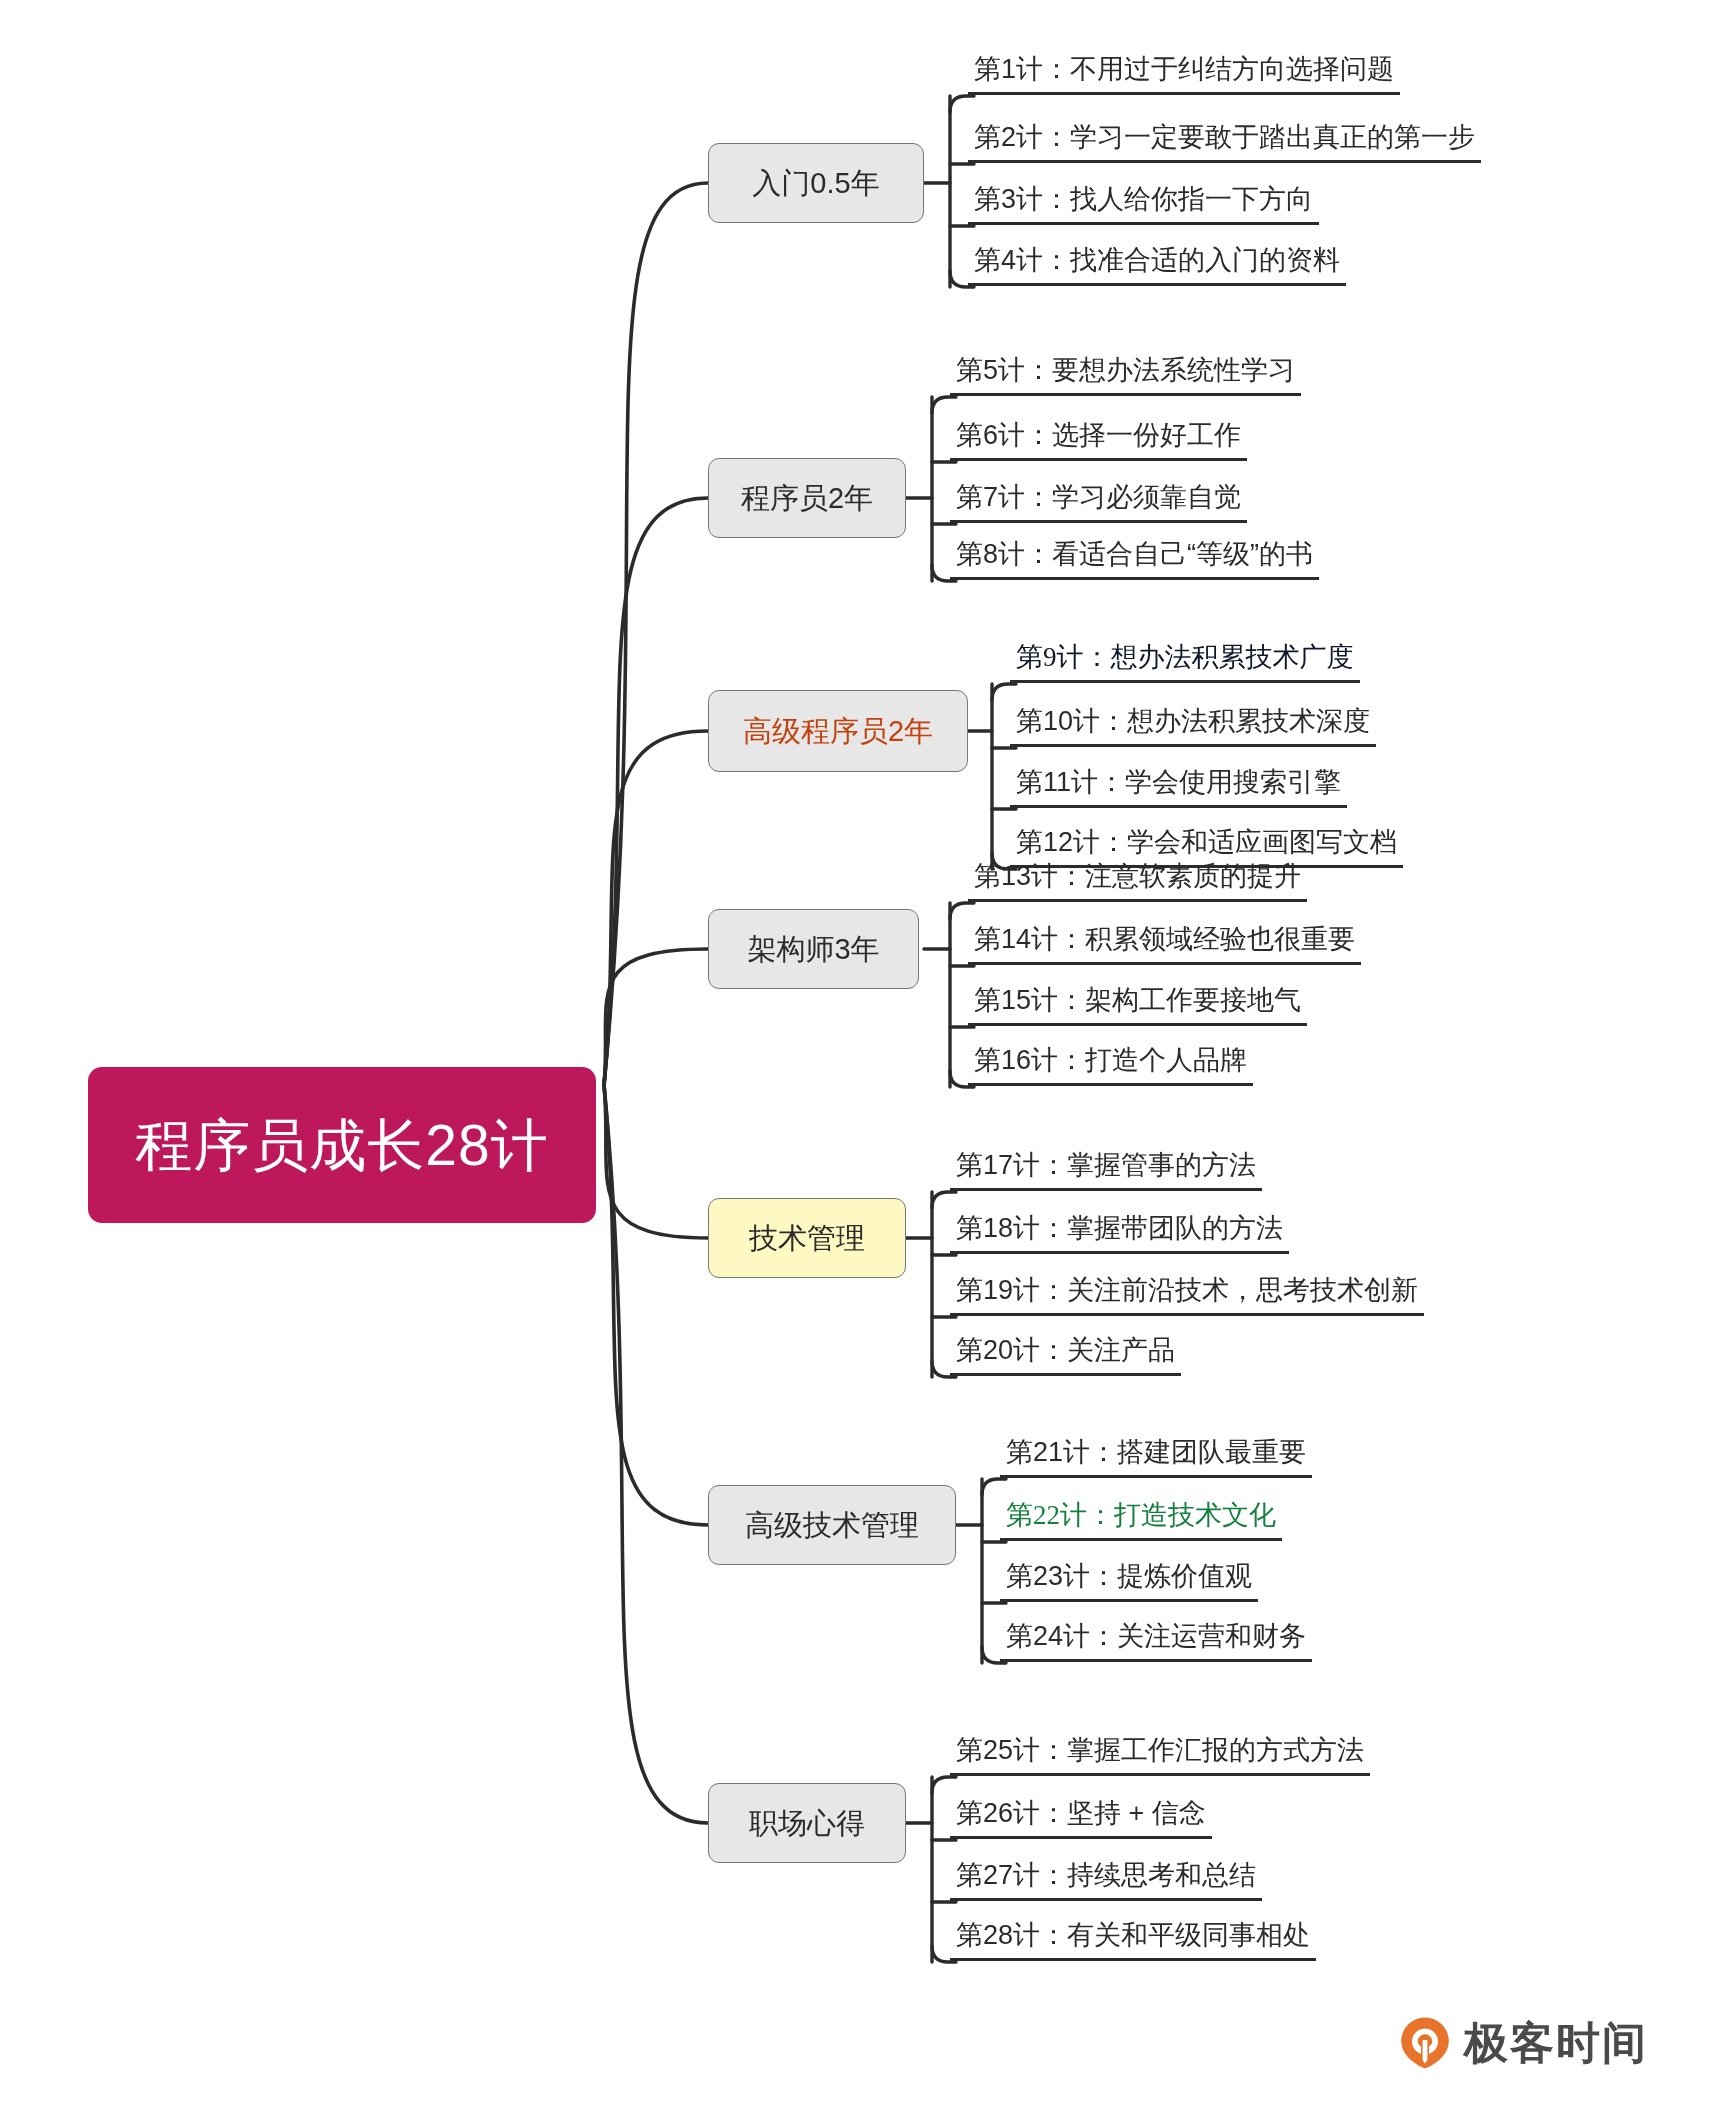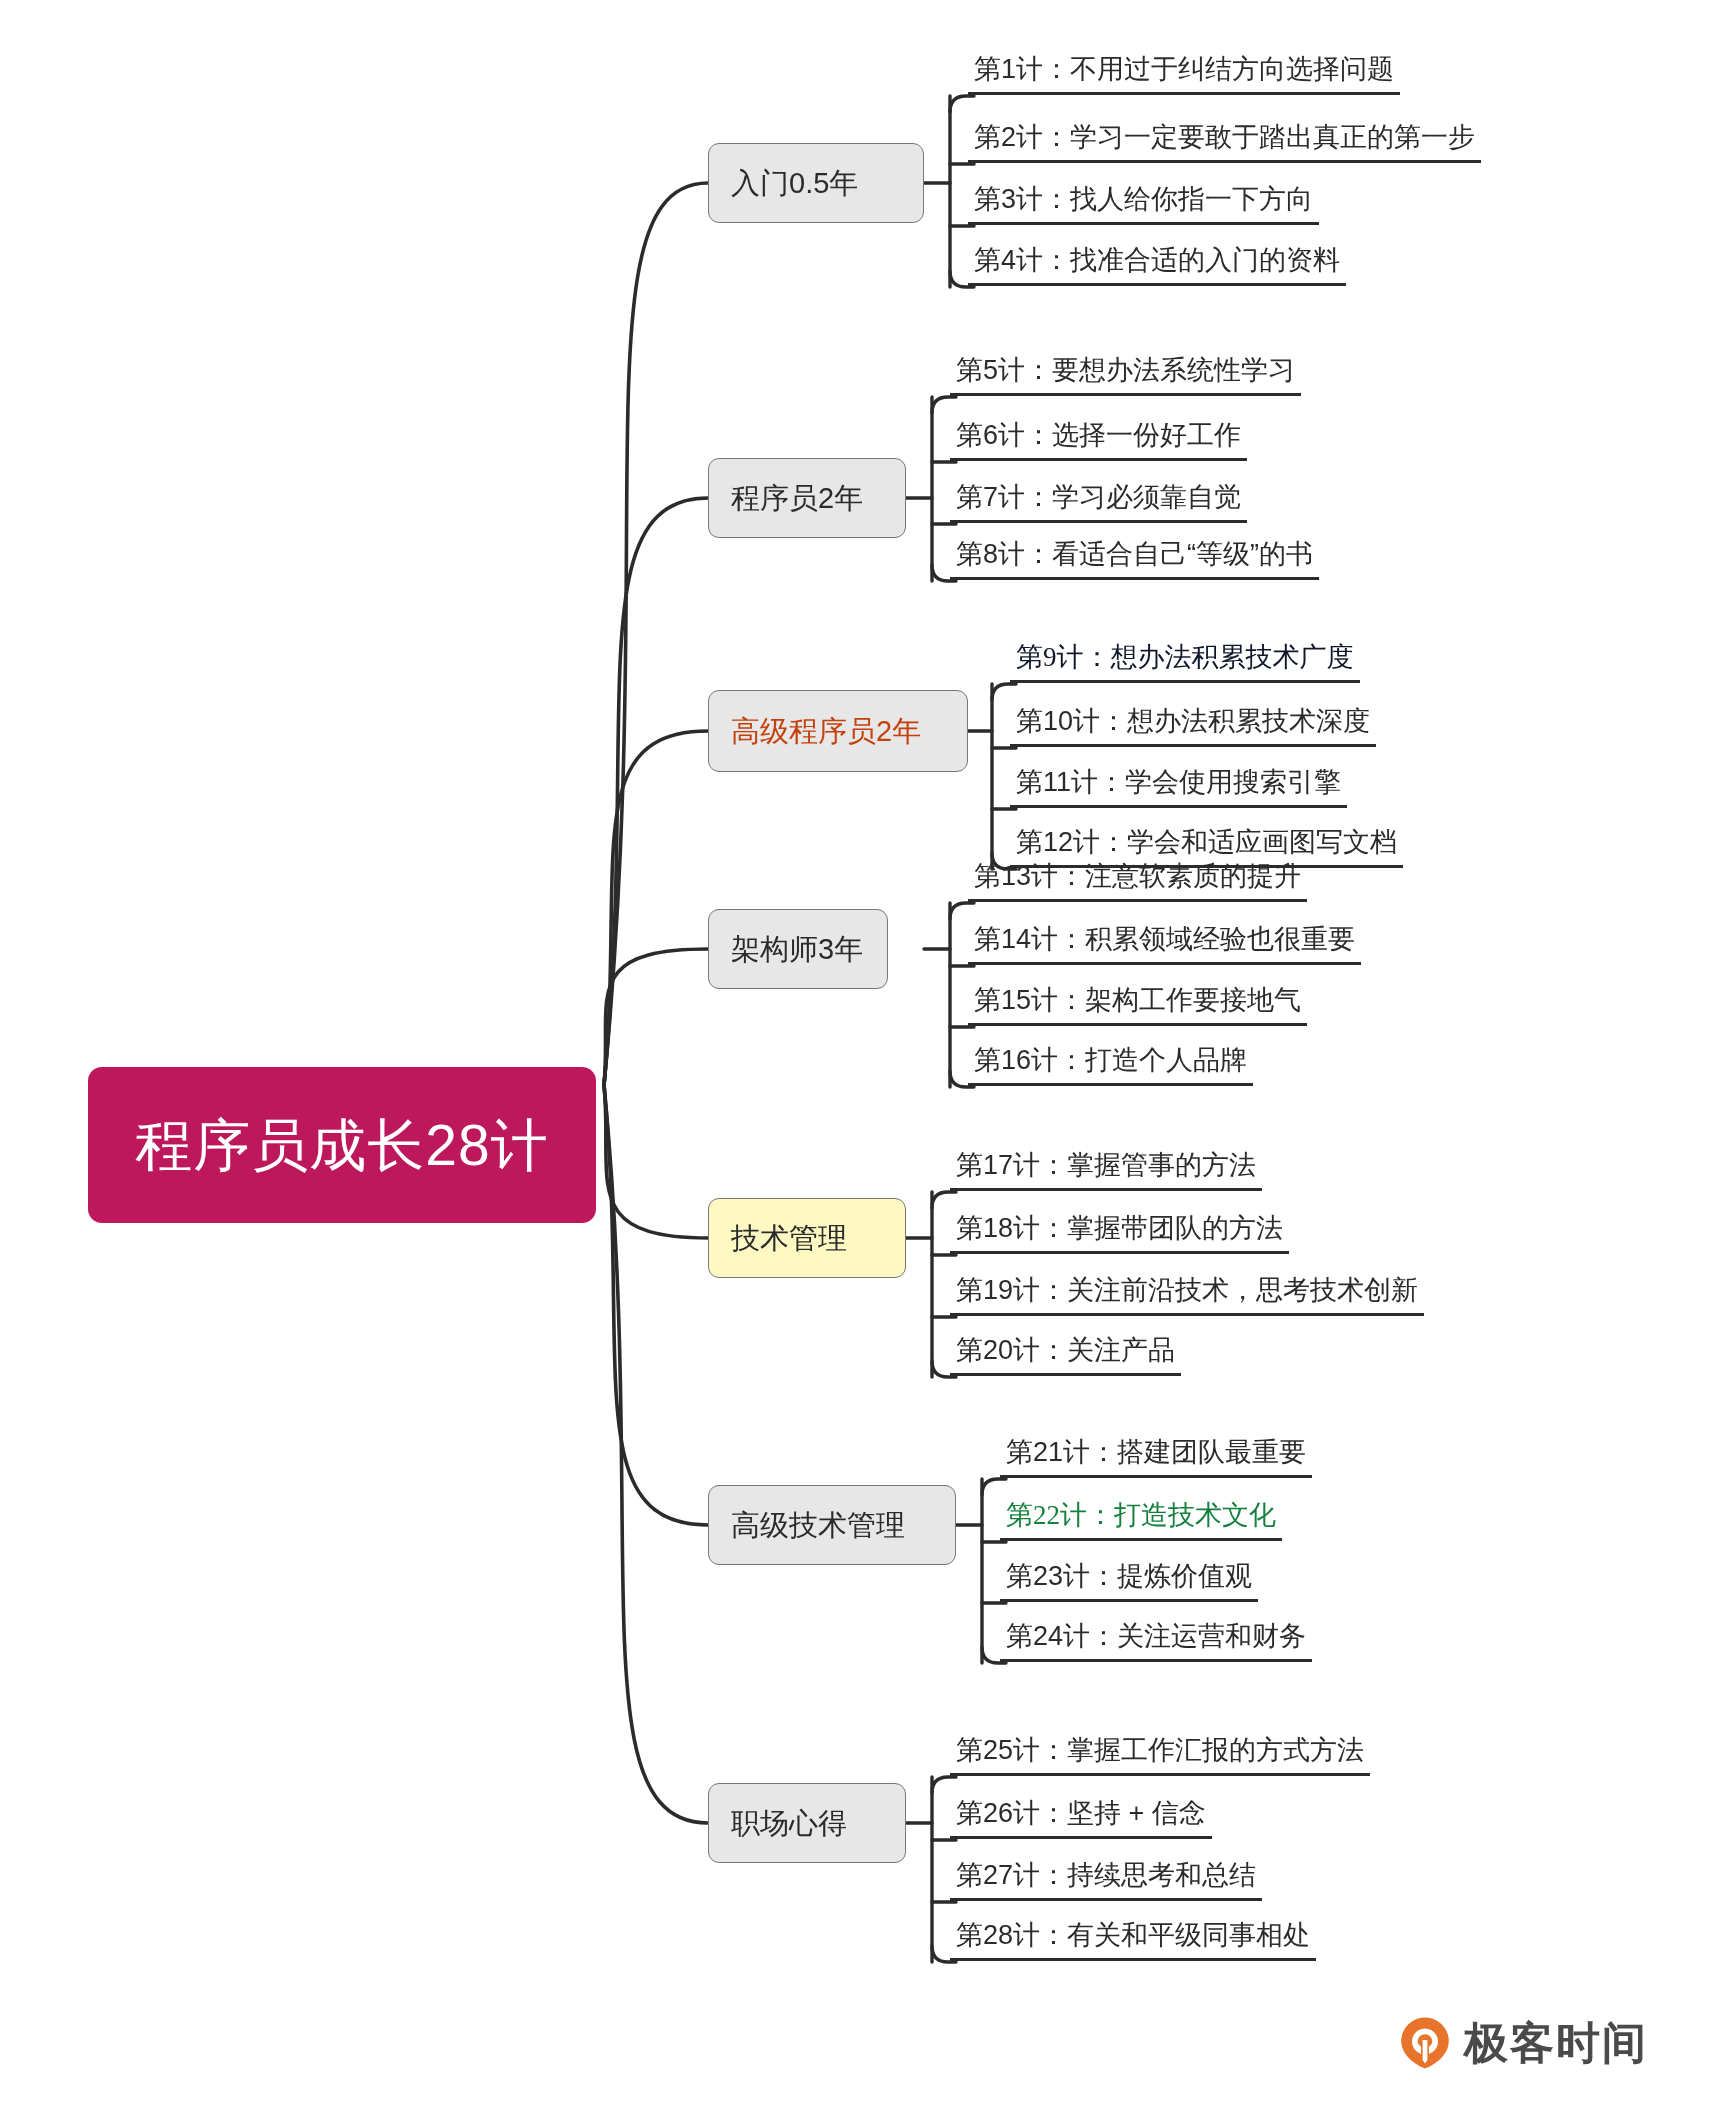--- a/index.html
+++ b/index.html
@@ -21,21 +21,21 @@
     color:#ffffff;
     letter-spacing:1px;
     white-space:nowrap;
     z-index:5;
   }
   .root-label{font-size:57px;line-height:1;font-weight:400;}
 
   
   .branch-node{
     position:absolute;
-    display:flex;align-items:center;
+    display:flex;align-items:center;justify-content:center;
     background:#e7e7e7;
     border:1.6px solid #777777;
     border-radius:11px;
     box-sizing:border-box;
     white-space:nowrap;
     z-index:4;
   }
   .branch-label{
     font-size:29px;color:#2b2b2b;line-height:1;
     padding:0 22px;
@@ -143,21 +143,21 @@
       <div class="leaf-node" style="left: 950px; top: 422px; text-decoration: underline;"><span class="leaf-label" style="color: rgb(43, 43, 43); border-bottom: 3.2px solid rgb(43, 43, 43);">第6计：选择一份好工作</span></div>
       <div class="leaf-node" style="left: 950px; top: 484px;"><span class="leaf-label" style="color: rgb(43, 43, 43); border-bottom: 3.2px solid rgb(43, 43, 43);">第7计：学习必须靠自觉</span></div>
       <div class="leaf-node" style="left: 950px; top: 541px;"><span class="leaf-label" style="color: rgb(43, 43, 43); border-bottom: 3.2px solid rgb(43, 43, 43);">第8计：看适合自己“等级”的书</span></div>
       <div class="branch-node" style="left: 708px; top: 690px; width: 260px; height: 82px; background: rgb(231, 231, 231); border-color: rgb(119, 119, 119);">
         <span class="branch-label" style="color: #c2410c;">高级程序员2年</span>
       </div>
       <div class="leaf-node" style="left: 1010px; top: 644px;"><span class="leaf-label" style="color: #0f172a; border-bottom: 3.2px solid rgb(43, 43, 43); font-family: Liberation Serif, serif;">第9计：想办法积累技术广度</span></div>
       <div class="leaf-node" style="left: 1010px; top: 708px;"><span class="leaf-label" style="color: rgb(43, 43, 43); border-bottom: 3.2px solid rgb(43, 43, 43);">第10计：想办法积累技术深度</span></div>
       <div class="leaf-node" style="left: 1010px; top: 769px;"><span class="leaf-label" style="color: rgb(43, 43, 43); border-bottom: 3.2px solid rgb(43, 43, 43);">第11计：学会使用搜索引擎</span></div>
       <div class="leaf-node" style="left: 1010px; top: 829px;"><span class="leaf-label" style="color: rgb(43, 43, 43); border-bottom: 3.2px solid rgb(43, 43, 43);">第12计：学会和适应画图写文档</span></div>
-      <div class="branch-node" style="left: 708px; top: 909px; width: 180px; height: 80px; background: rgb(231, 231, 231); border-color: rgb(119, 119, 119);">
+      <div class="branch-node" style="left: 708px; top: 909px; width: 211px; height: 80px; background: rgb(231, 231, 231); border-color: rgb(119, 119, 119);">
         <span class="branch-label" style="color: rgb(43, 43, 43);">架构师3年</span>
       </div>
       <div class="leaf-node" style="left: 968px; top: 863px;"><span class="leaf-label" style="color: rgb(43, 43, 43); border-bottom: 3.2px solid rgb(43, 43, 43);">第13计：注意软素质的提升</span></div>
       <div class="leaf-node" style="left: 968px; top: 926px;"><span class="leaf-label" style="color: rgb(43, 43, 43); border-bottom: 3.2px solid rgb(43, 43, 43);">第14计：积累领域经验也很重要</span></div>
       <div class="leaf-node" style="left: 968px; top: 987px;"><span class="leaf-label" style="color: rgb(43, 43, 43); border-bottom: 3.2px solid rgb(43, 43, 43);">第15计：架构工作要接地气</span></div>
       <div class="leaf-node" style="left: 968px; top: 1047px;"><span class="leaf-label" style="color: rgb(43, 43, 43); border-bottom: 3.2px solid rgb(43, 43, 43);">第16计：打造个人品牌</span></div>
       <div class="branch-node" style="left: 708px; top: 1198px; width: 198px; height: 80px; background: #fef9c3; border-color: rgb(119, 119, 119);">
         <span class="branch-label" style="color: rgb(43, 43, 43);">技术管理</span>
       </div>
       <div class="leaf-node" style="left: 950px; top: 1152px;"><span class="leaf-label" style="color: rgb(43, 43, 43); border-bottom: 3.2px solid rgb(43, 43, 43);">第17计：掌握管事的方法</span></div>

